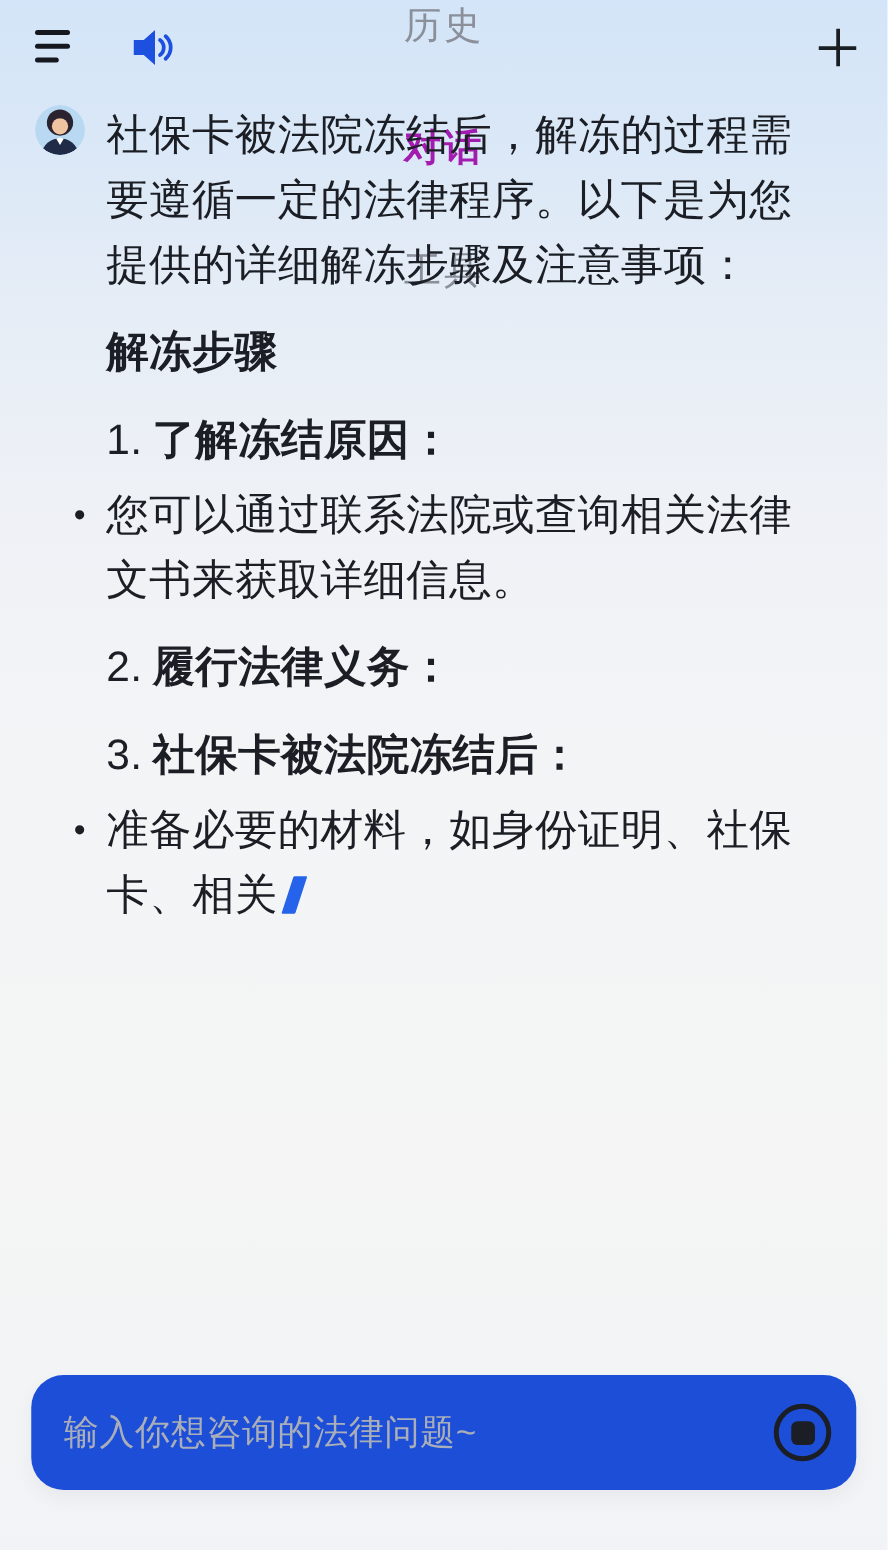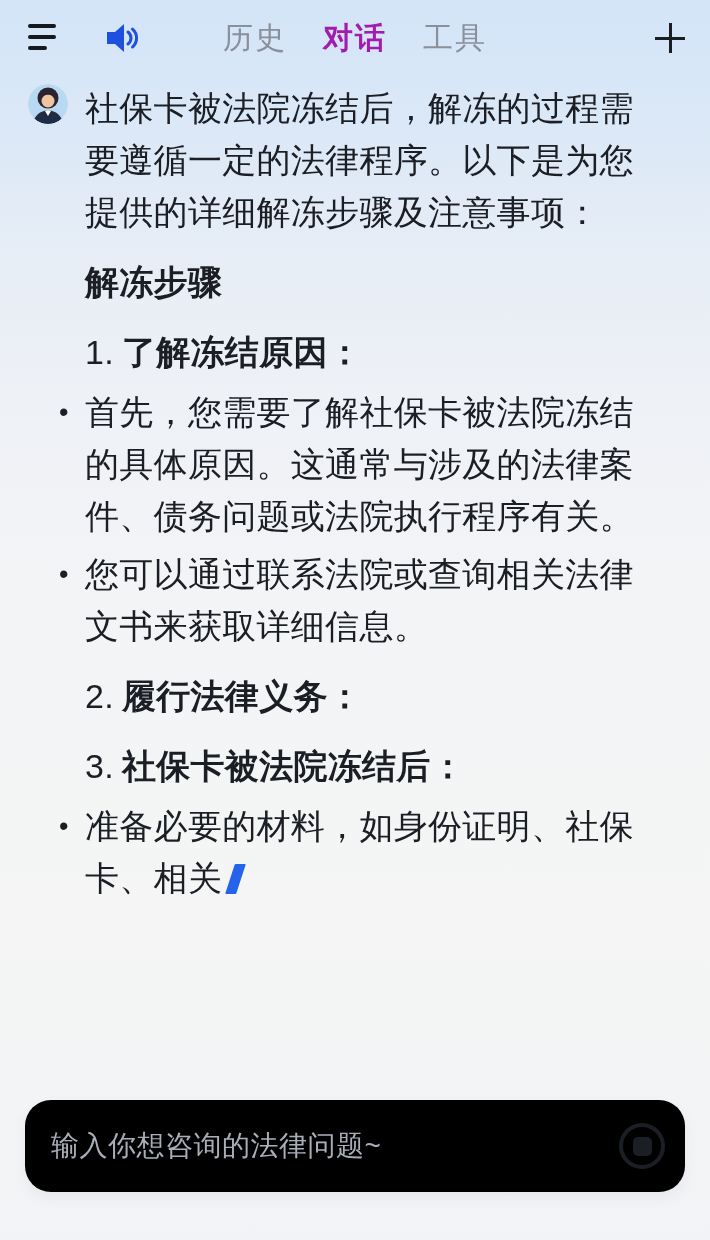--- a/index.html
+++ b/index.html
@@ -20,21 +20,21 @@
     display: flex; flex-direction: column; justify-content: space-between;
     padding: 2px 0; cursor: pointer;
   }
   .menu-btn span { display: block; height: 4px; border-radius: 2px; background: #15181e; width: 28px; }
   .menu-btn span:last-child { width: 19px; }
 
   .speaker-btn { position: absolute; left: 102px; top: 18px; width: 40px; height: 40px; cursor: pointer; }
 
   .tabs {
     position: absolute; left: 50%; top: 0; transform: translateX(-50%);
-    height: 76px; display: flex; align-items: center; gap: 36px; white-space: nowrap;
+    height: 76px; display: flex; align-items: center; gap: 57px; white-space: nowrap; flex-direction: column;
   }
   .tab { font-size: 30px; color: #8a8f9a; cursor: pointer; letter-spacing: 2px; }
   .tab.active { color: #a21caf; font-weight: 700; }
 
   .add-btn { position: absolute; right: 22px; top: 20px; width: 36px; height: 36px; cursor: pointer; }
   .add-btn::before, .add-btn::after {
     content: ""; position: absolute; background: #1a1d22;
   }
   .add-btn::before { left: 3px; top: 17px; width: 30px; height: 3px; }
   .add-btn::after  { left: 16.5px; top: 3px; width: 3px; height: 30px; }
@@ -62,21 +62,21 @@
   .cursor {
     display: inline-block; width: 11px; height: 30px;
     background: #2563eb; transform: skewX(-18deg);
     vertical-align: -4px; margin-left: 8px; border-radius: 1px;
   }
 
   
   .input-bar { position: absolute; left: 0; right: 0; bottom: 0; height: 140px; }
   .input-pill {
     position: absolute; left: 25px; right: 25px; top: 0; height: 92px;
-    background: #000000; border-radius: 26px;
+    background: #1d4ed8; border-radius: 26px;
     box-shadow: 0 6px 14px rgba(60, 70, 90, 0.06);
     display: flex; align-items: center; padding: 0 20px 0 26px; cursor: text;
   }
   .placeholder { flex: 1; font-size: 28px; color: #a9aeb9; letter-spacing: 0.5px; }
   .stop-btn {
     width: 46px; height: 46px; border-radius: 50%;
     border: 4px solid #1b1e24; background: transparent;
     display: flex; align-items: center; justify-content: center; cursor: pointer;
   }
   .stop-square { width: 19px; height: 19px; border-radius: 5px; background: #1b1e24; }
@@ -130,21 +130,20 @@
       </div>
       <div class="msg-body">
         <p class="intro">社保卡被法院冻结后，解冻的过程需要遵循一定的法律程序。以下是为您提供的详细解冻步骤及注意事项：</p>
 
         <p class="section-title">解冻步骤</p>
 
         <div class="num-item">
           <span class="num">1.</span><span class="title">了解冻结原因：</span>
         </div>
         <ul class="bullets">
-          <li>首先，您需要了解社保卡被法院冻结的具体原因。这通常与涉及的法律案件、债务问题或法院执行程序有关。</li>
           <li>您可以通过联系法院或查询相关法律文书来获取详细信息。</li>
         </ul>
 
         <div class="num-item">
           <span class="num">2.</span><span class="title">履行法律义务：</span>
         </div>
         <ul class="bullets">
         </ul>
 
         <div class="num-item">

